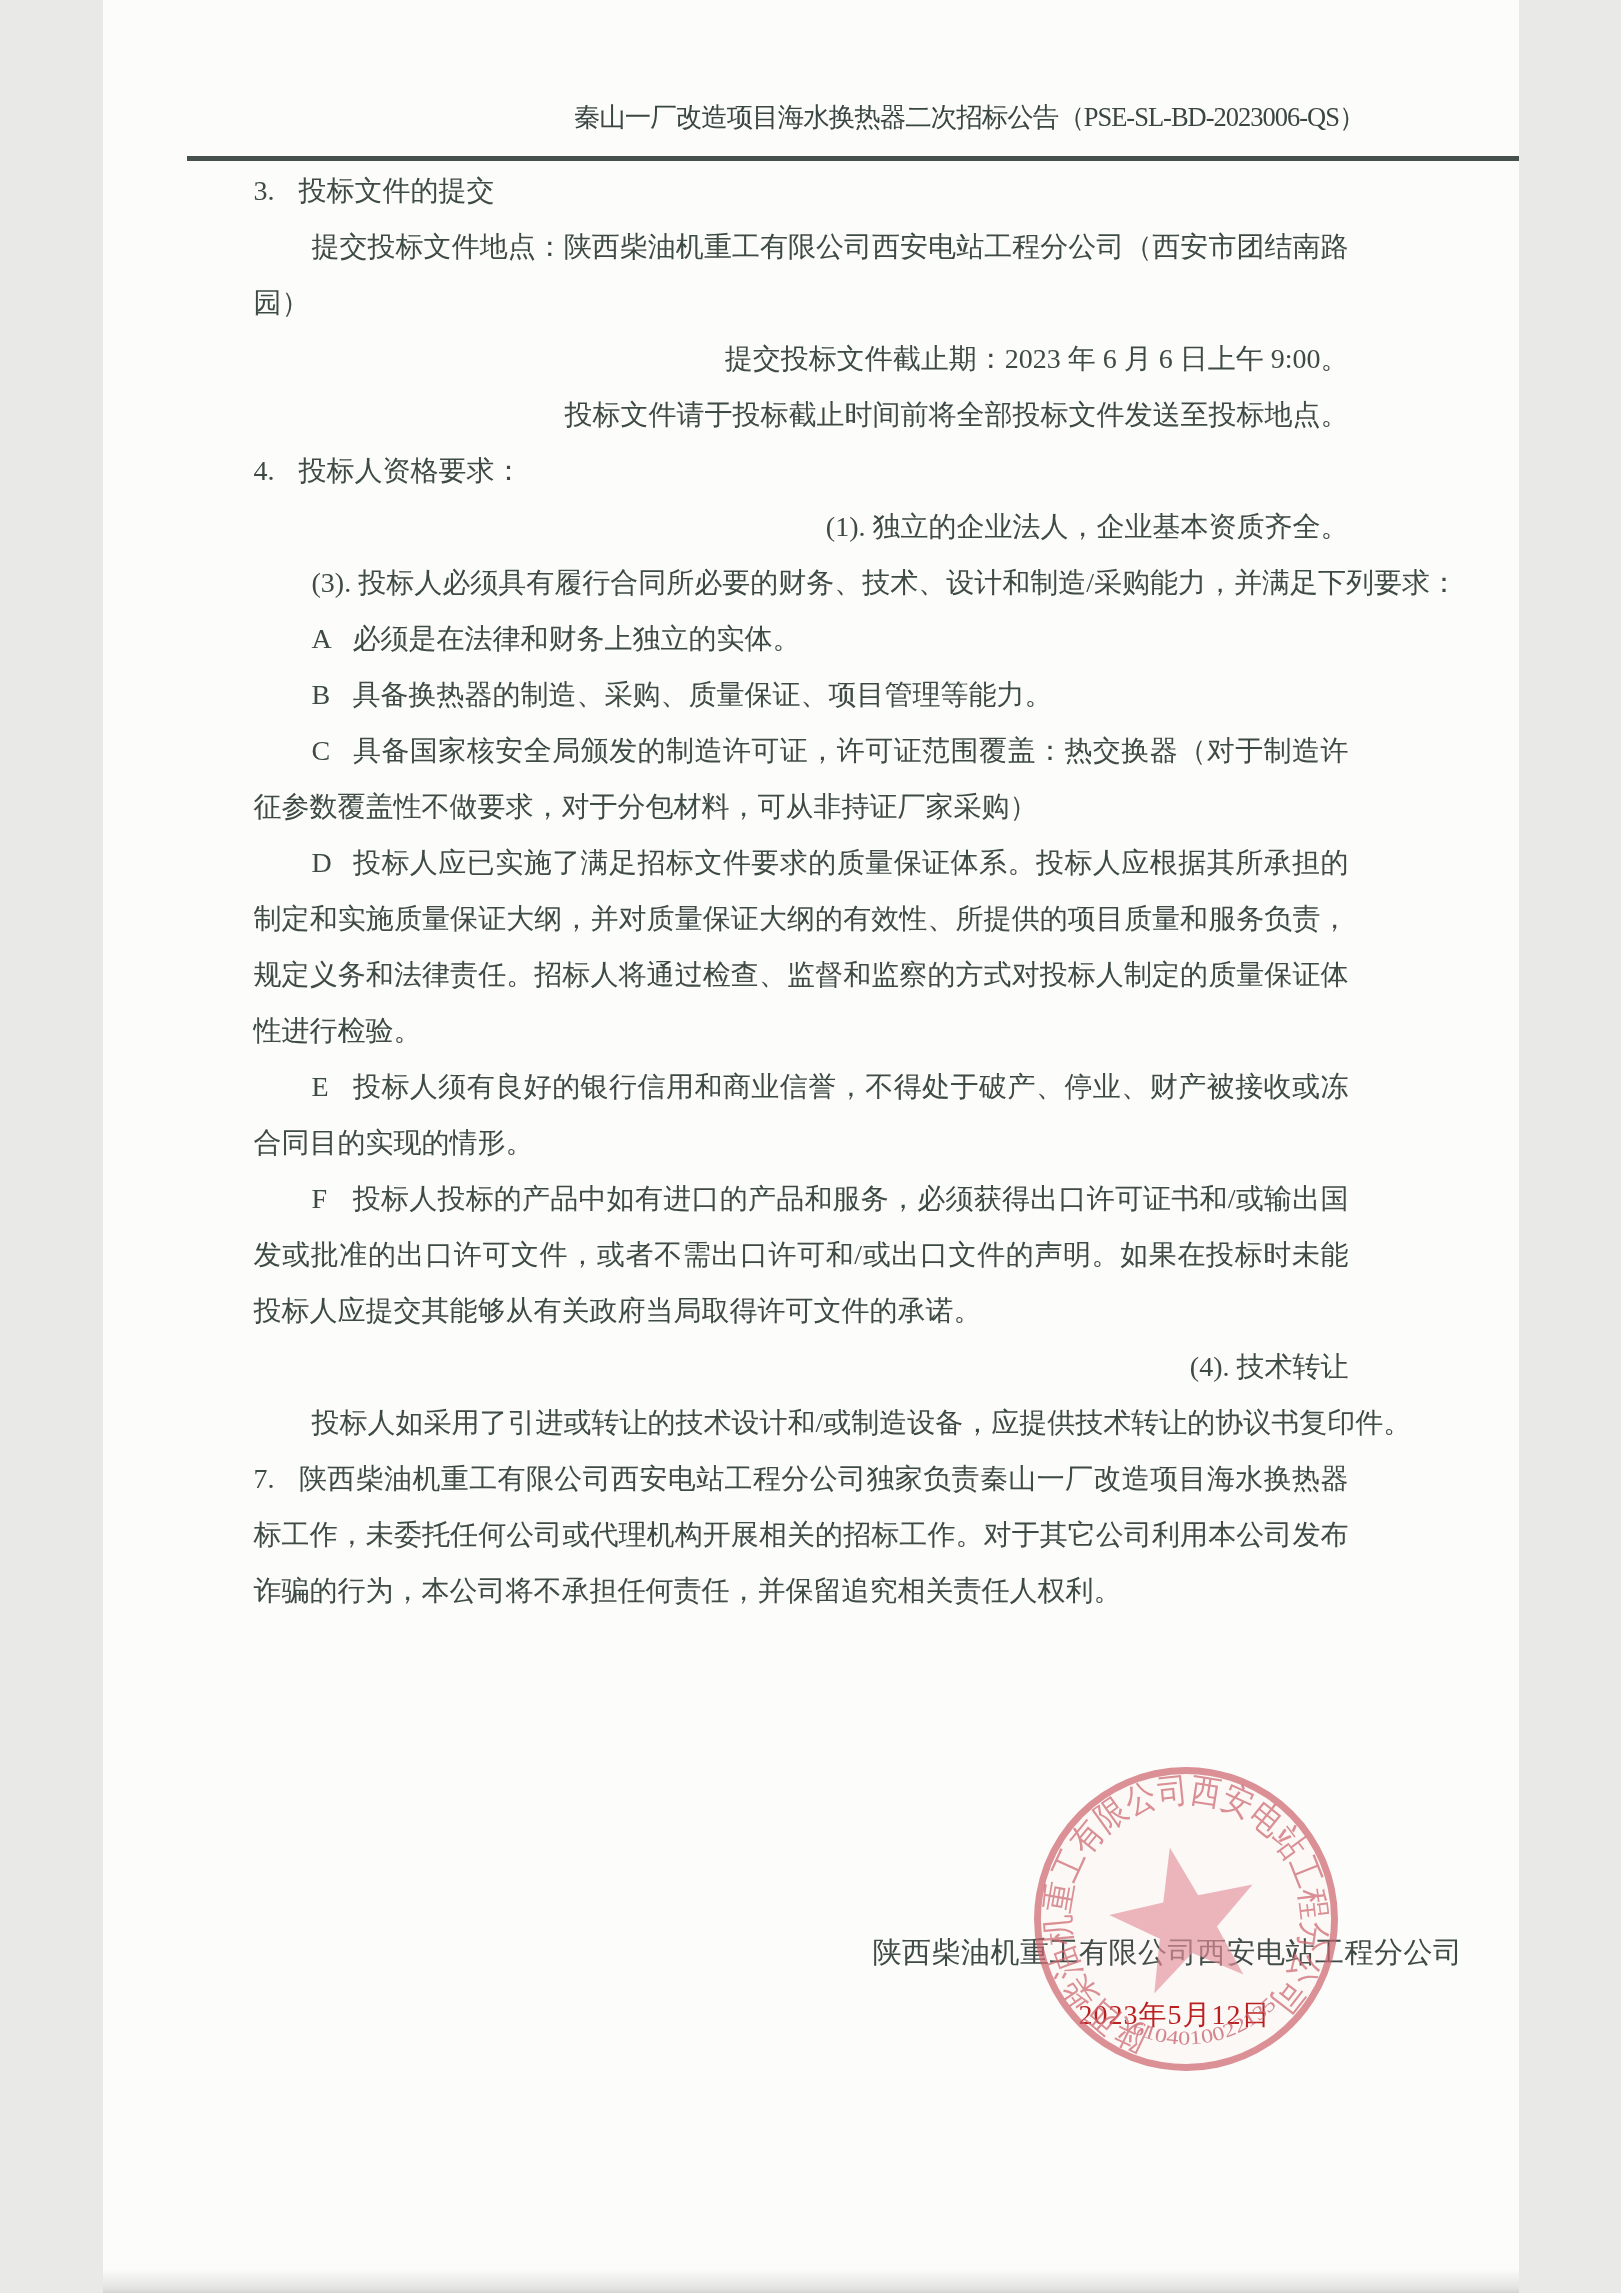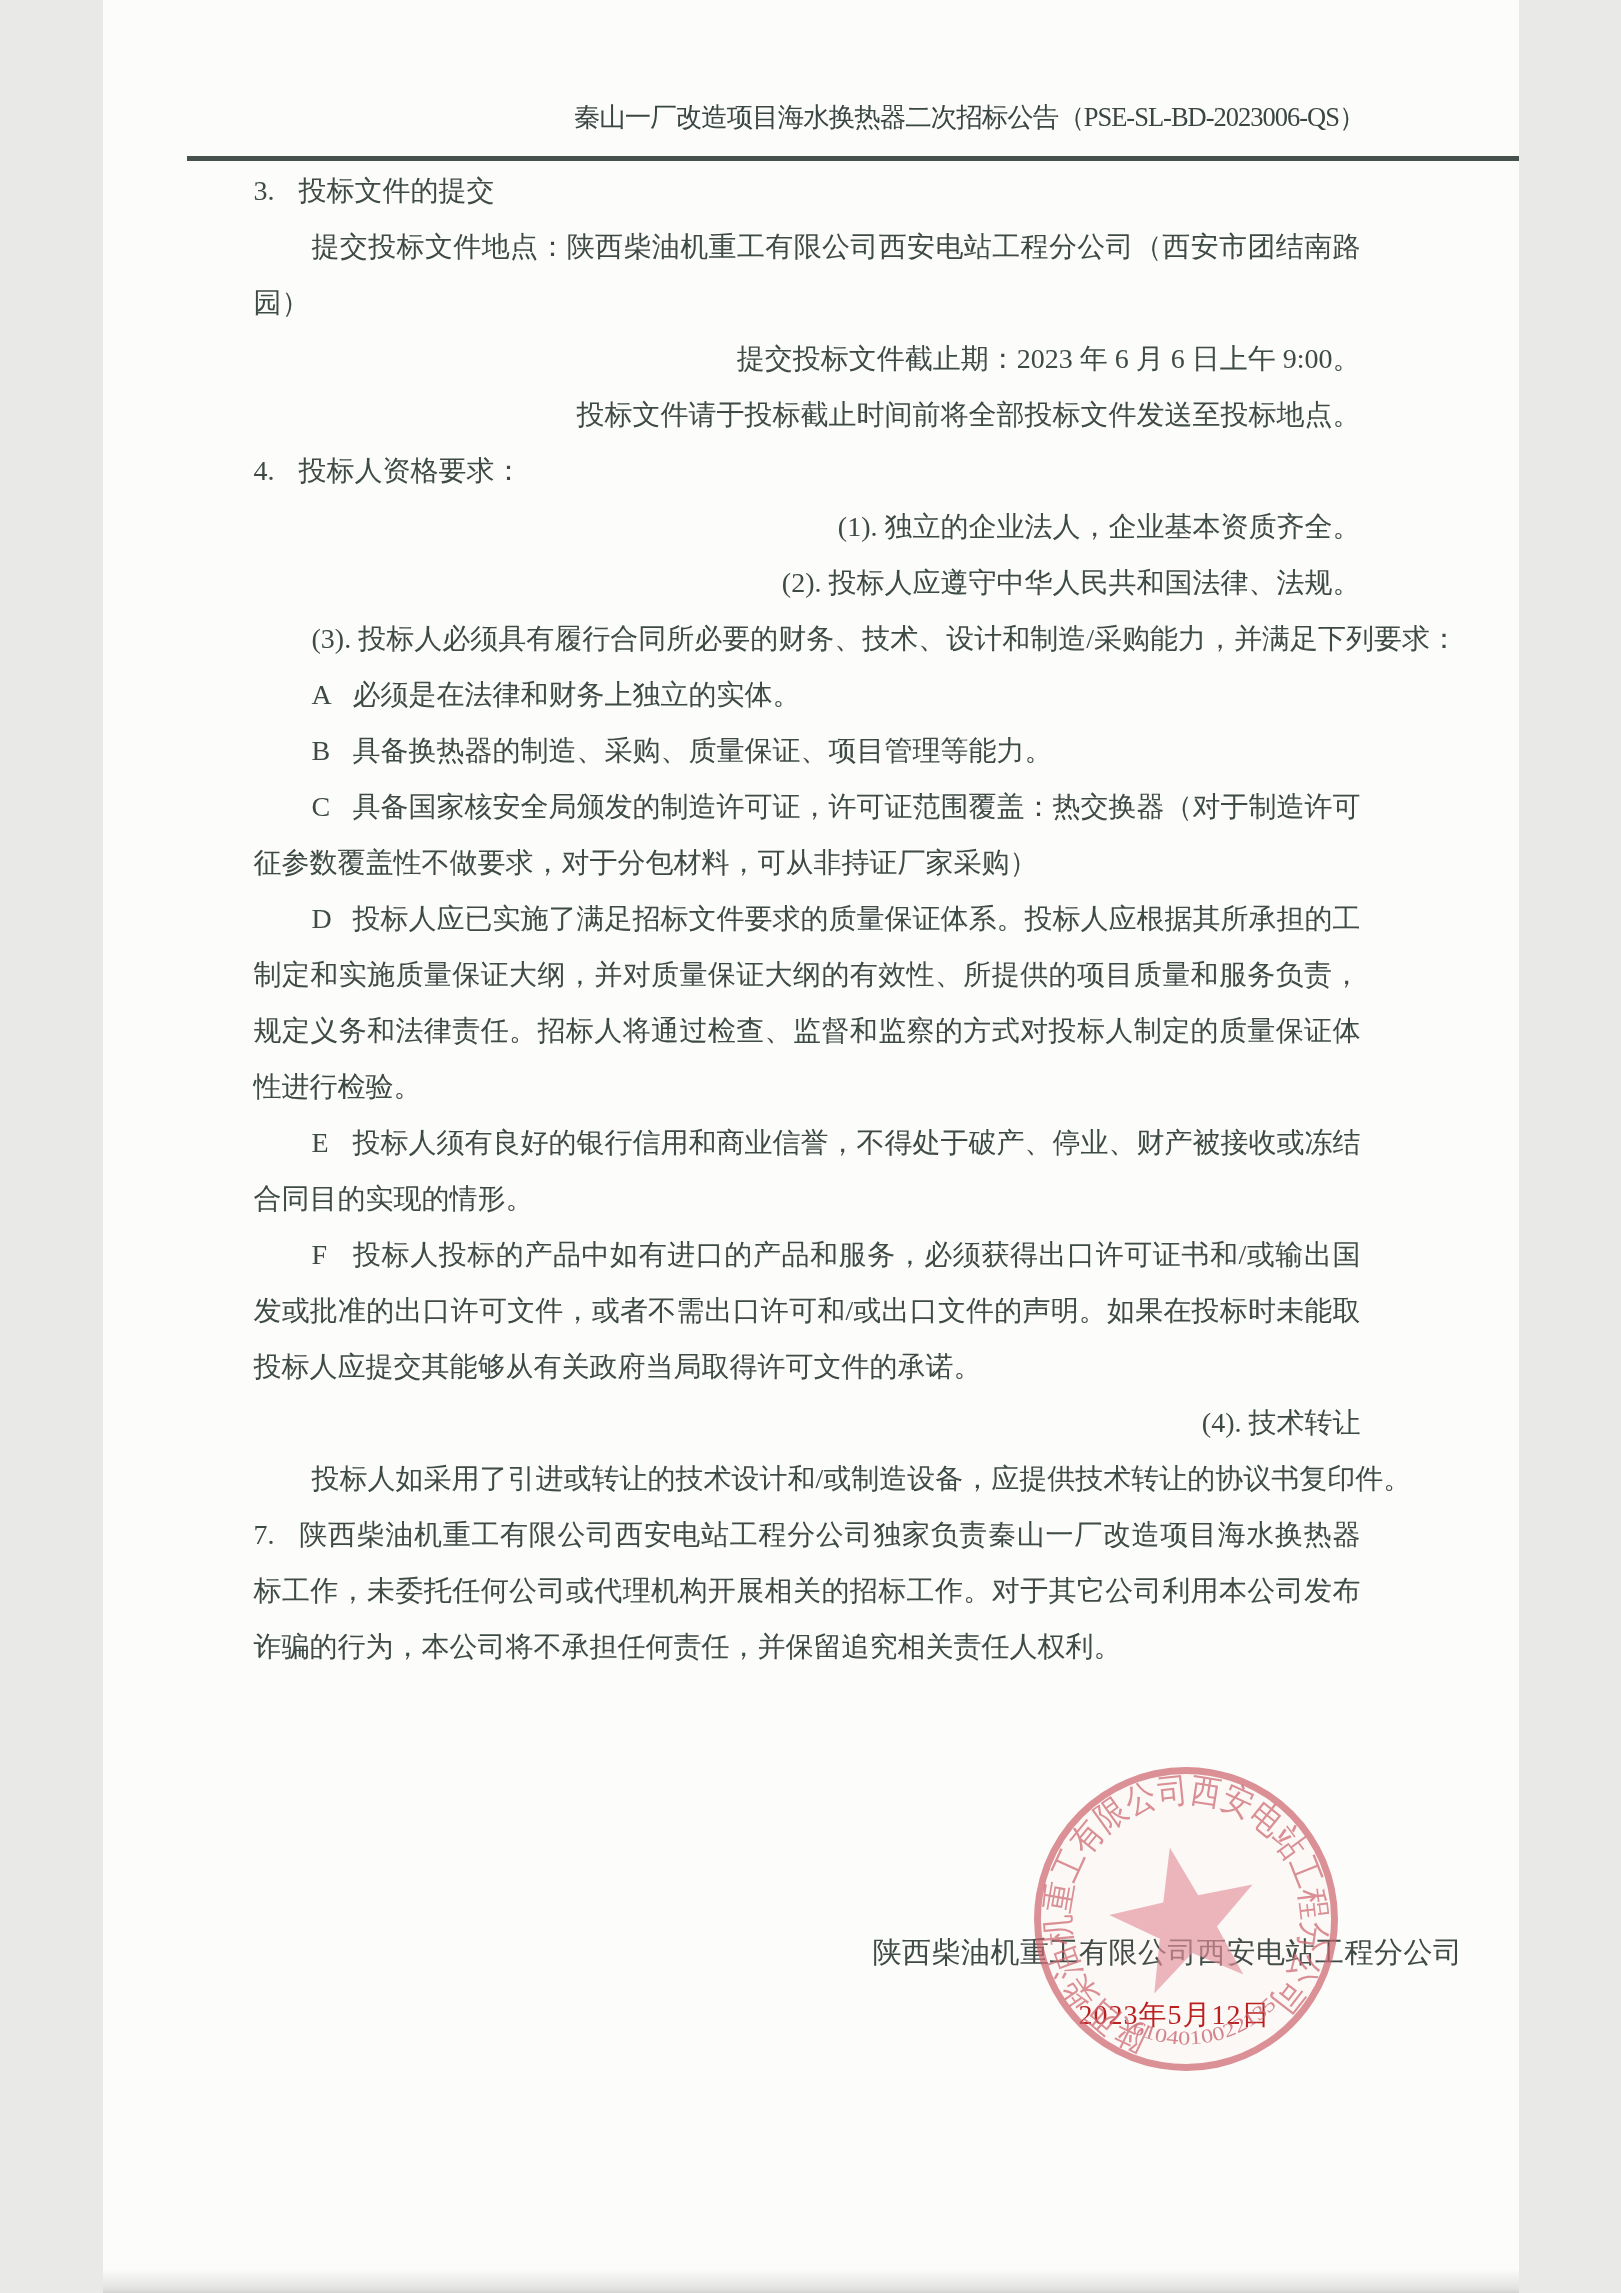--- a/index.html
+++ b/index.html
@@ -18,21 +18,21 @@
     text-align:right;
     font-size:26.5px;letter-spacing:-1px;
     color:#3a4643;
     white-space:nowrap;
   }
   .header-rule{
     position:absolute;top:156px;left:84px;width:1384px;height:4.9px;
     background:#46514d;
   }
   .doc-lines{
-    position:absolute;top:163px;left:0;right:4px;
+    position:absolute;top:163px;left:0;right:16px;
   }
   .line{
     height:56px;line-height:56px;
     font-size:28px;
     padding-right:154px;
     white-space:nowrap;
     color:#3e4a46;
   }
   .line.item{padding-left:151px;}
   .line.sub{padding-left:209px;text-align:right;}
@@ -79,21 +79,20 @@
   <div class="header-rule"></div>
 
   <div class="doc-lines" id="doc-lines">
       <div class="line item"><span class="num">3.</span><span class="txt">投标文件的提交</span></div>
       <div class="line sub full"><span class="txt">提交投标文件地点：陕西柴油机重工有限公司西安电站工程分公司（西安市团结南路 35 号航海科技</span></div>
       <div class="line cont"><span class="txt">园）</span></div>
       <div class="line sub"><span class="txt">提交投标文件截止期：2023 年 6 月 6 日上午 9:00。</span></div>
       <div class="line sub"><span class="txt">投标文件请于投标截止时间前将全部投标文件发送至投标地点。</span></div>
       <div class="line item"><span class="num">4.</span><span class="txt">投标人资格要求：</span></div>
       <div class="line sub"><span class="txt">(1). 独立的企业法人，企业基本资质齐全。</span></div>
-      <div class="line sub"><span class="txt">(2). 投标人应遵守中华人民共和国法律、法规。</span></div>
       <div class="line sub"><span class="txt">(3). 投标人必须具有履行合同所必要的财务、技术、设计和制造/采购能力，并满足下列要求：</span></div>
       <div class="line letter"><span class="num">A</span><span class="txt">必须是在法律和财务上独立的实体。</span></div>
       <div class="line letter"><span class="num">B</span><span class="txt">具备换热器的制造、采购、质量保证、项目管理等能力。</span></div>
       <div class="line letter full"><span class="num">C</span><span class="txt">具备国家核安全局颁发的制造许可证，许可证范围覆盖：热交换器（对于制造许可证制造能力特</span></div>
       <div class="line cont"><span class="txt">征参数覆盖性不做要求，对于分包材料，可从非持证厂家采购）</span></div>
       <div class="line letter full"><span class="num">D</span><span class="txt">投标人应已实施了满足招标文件要求的质量保证体系。投标人应根据其所承担的工程任务和责任</span></div>
       <div class="line cont full"><span class="txt">制定和实施质量保证大纲，并对质量保证大纲的有效性、所提供的项目质量和服务负责，同时承担合同所</span></div>
       <div class="line cont full"><span class="txt">规定义务和法律责任。招标人将通过检查、监督和监察的方式对投标人制定的质量保证体系的实施和有效</span></div>
       <div class="line cont"><span class="txt">性进行检验。</span></div>
       <div class="line letter full"><span class="num">E</span><span class="txt">投标人须有良好的银行信用和商业信誉，不得处于破产、停业、财产被接收或冻结等任何不利于</span></div>

